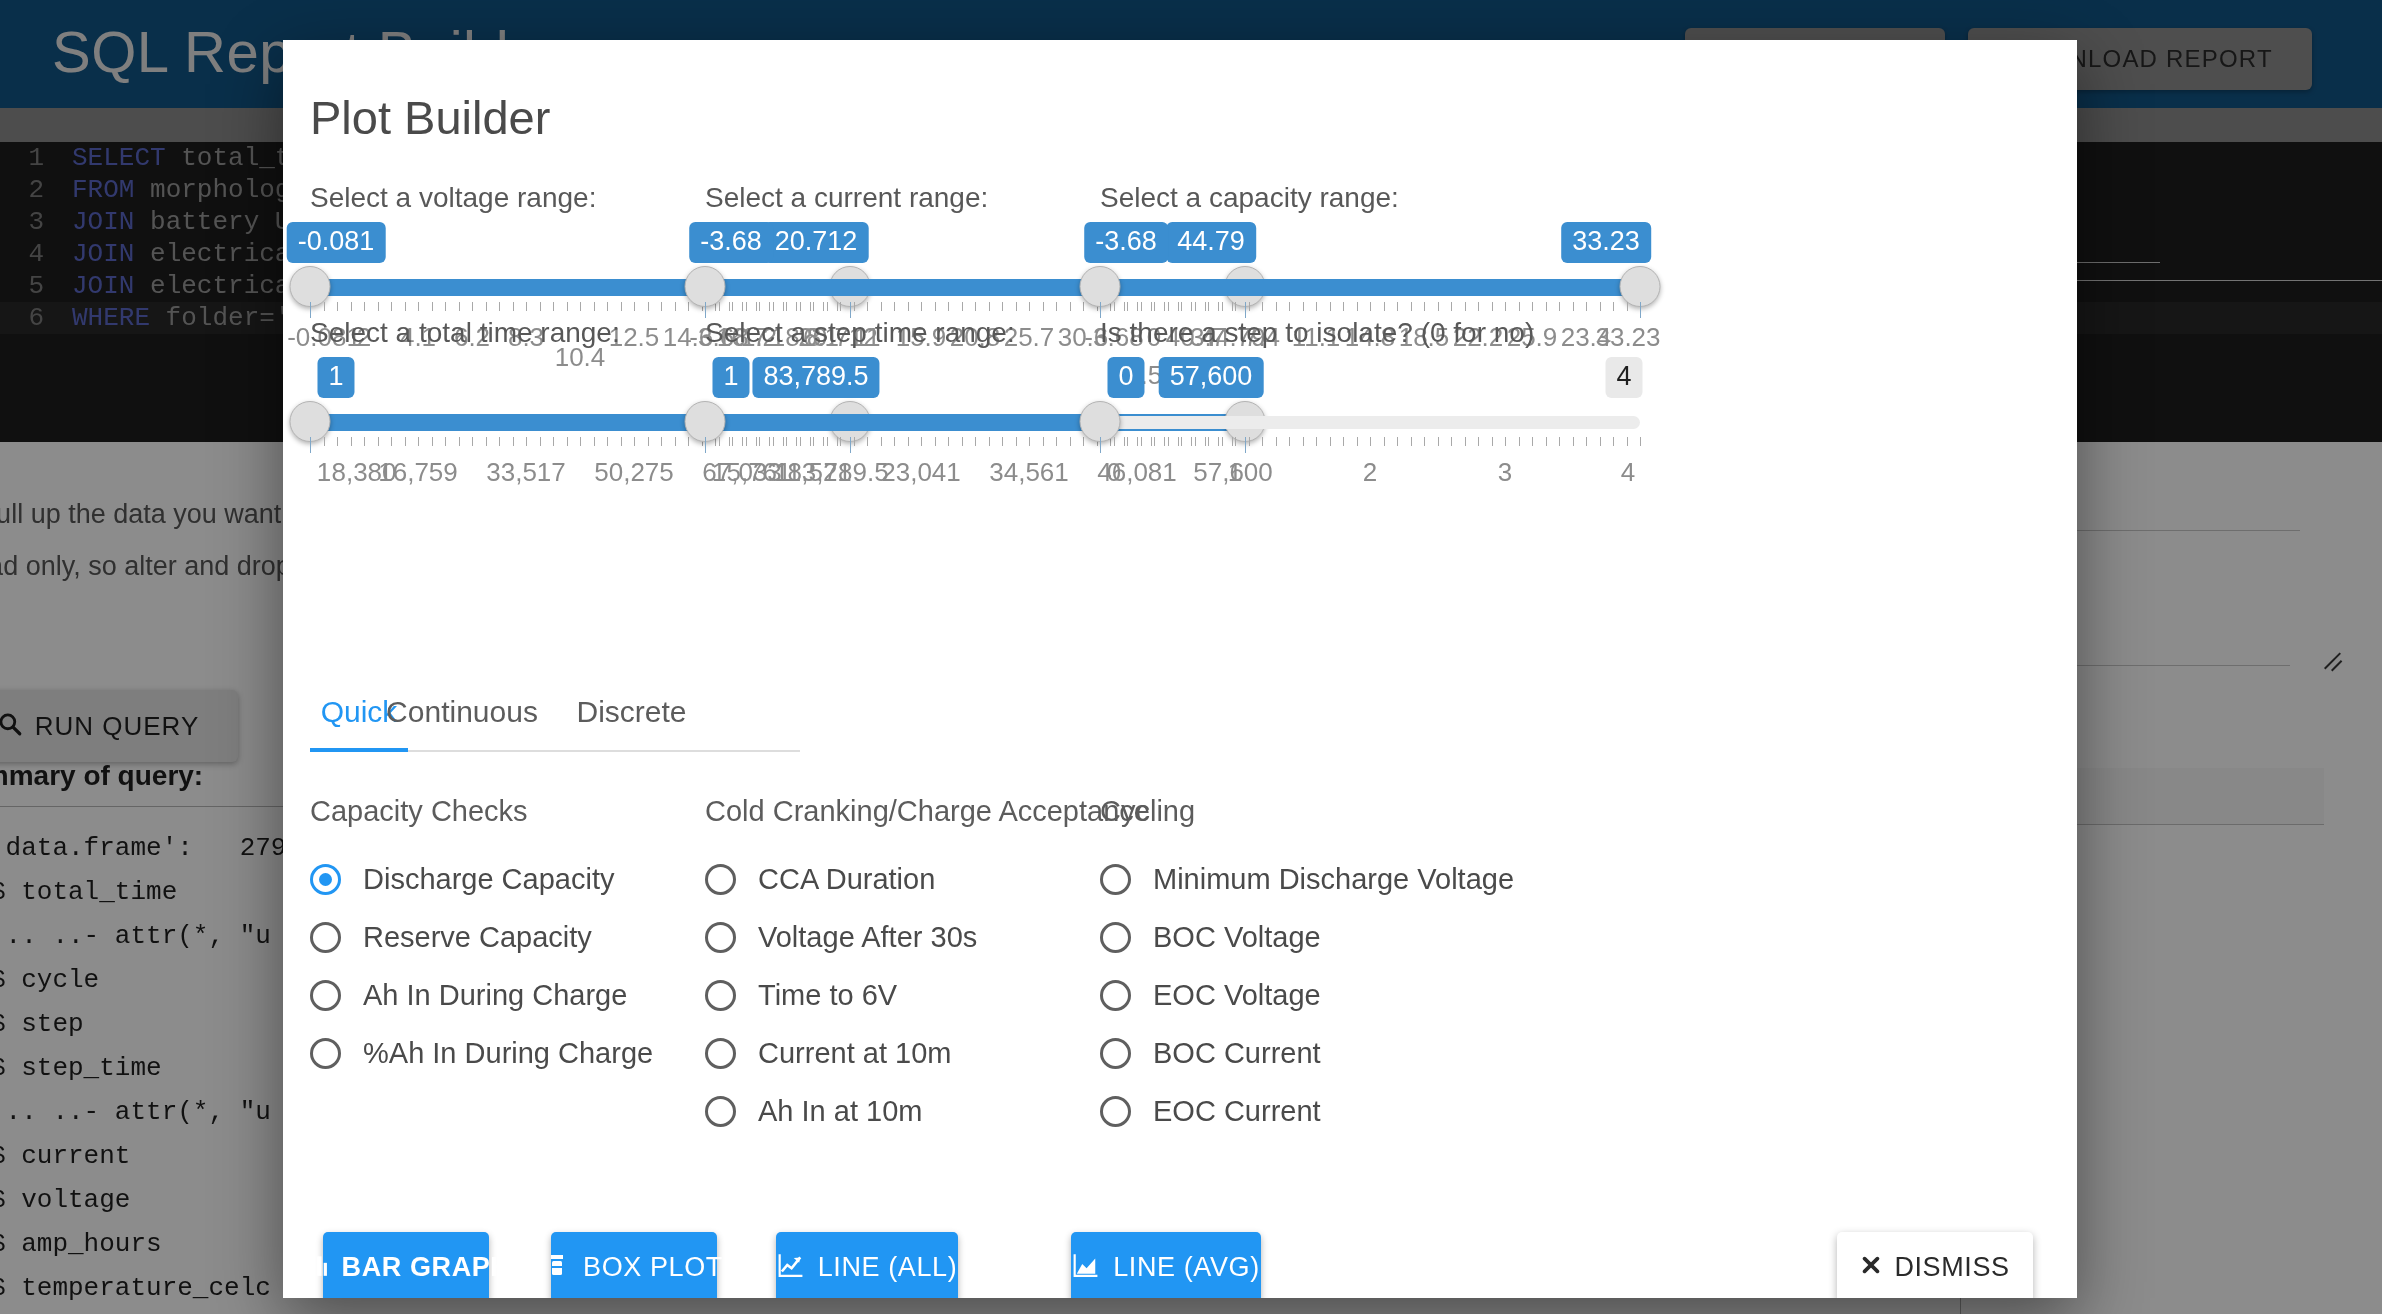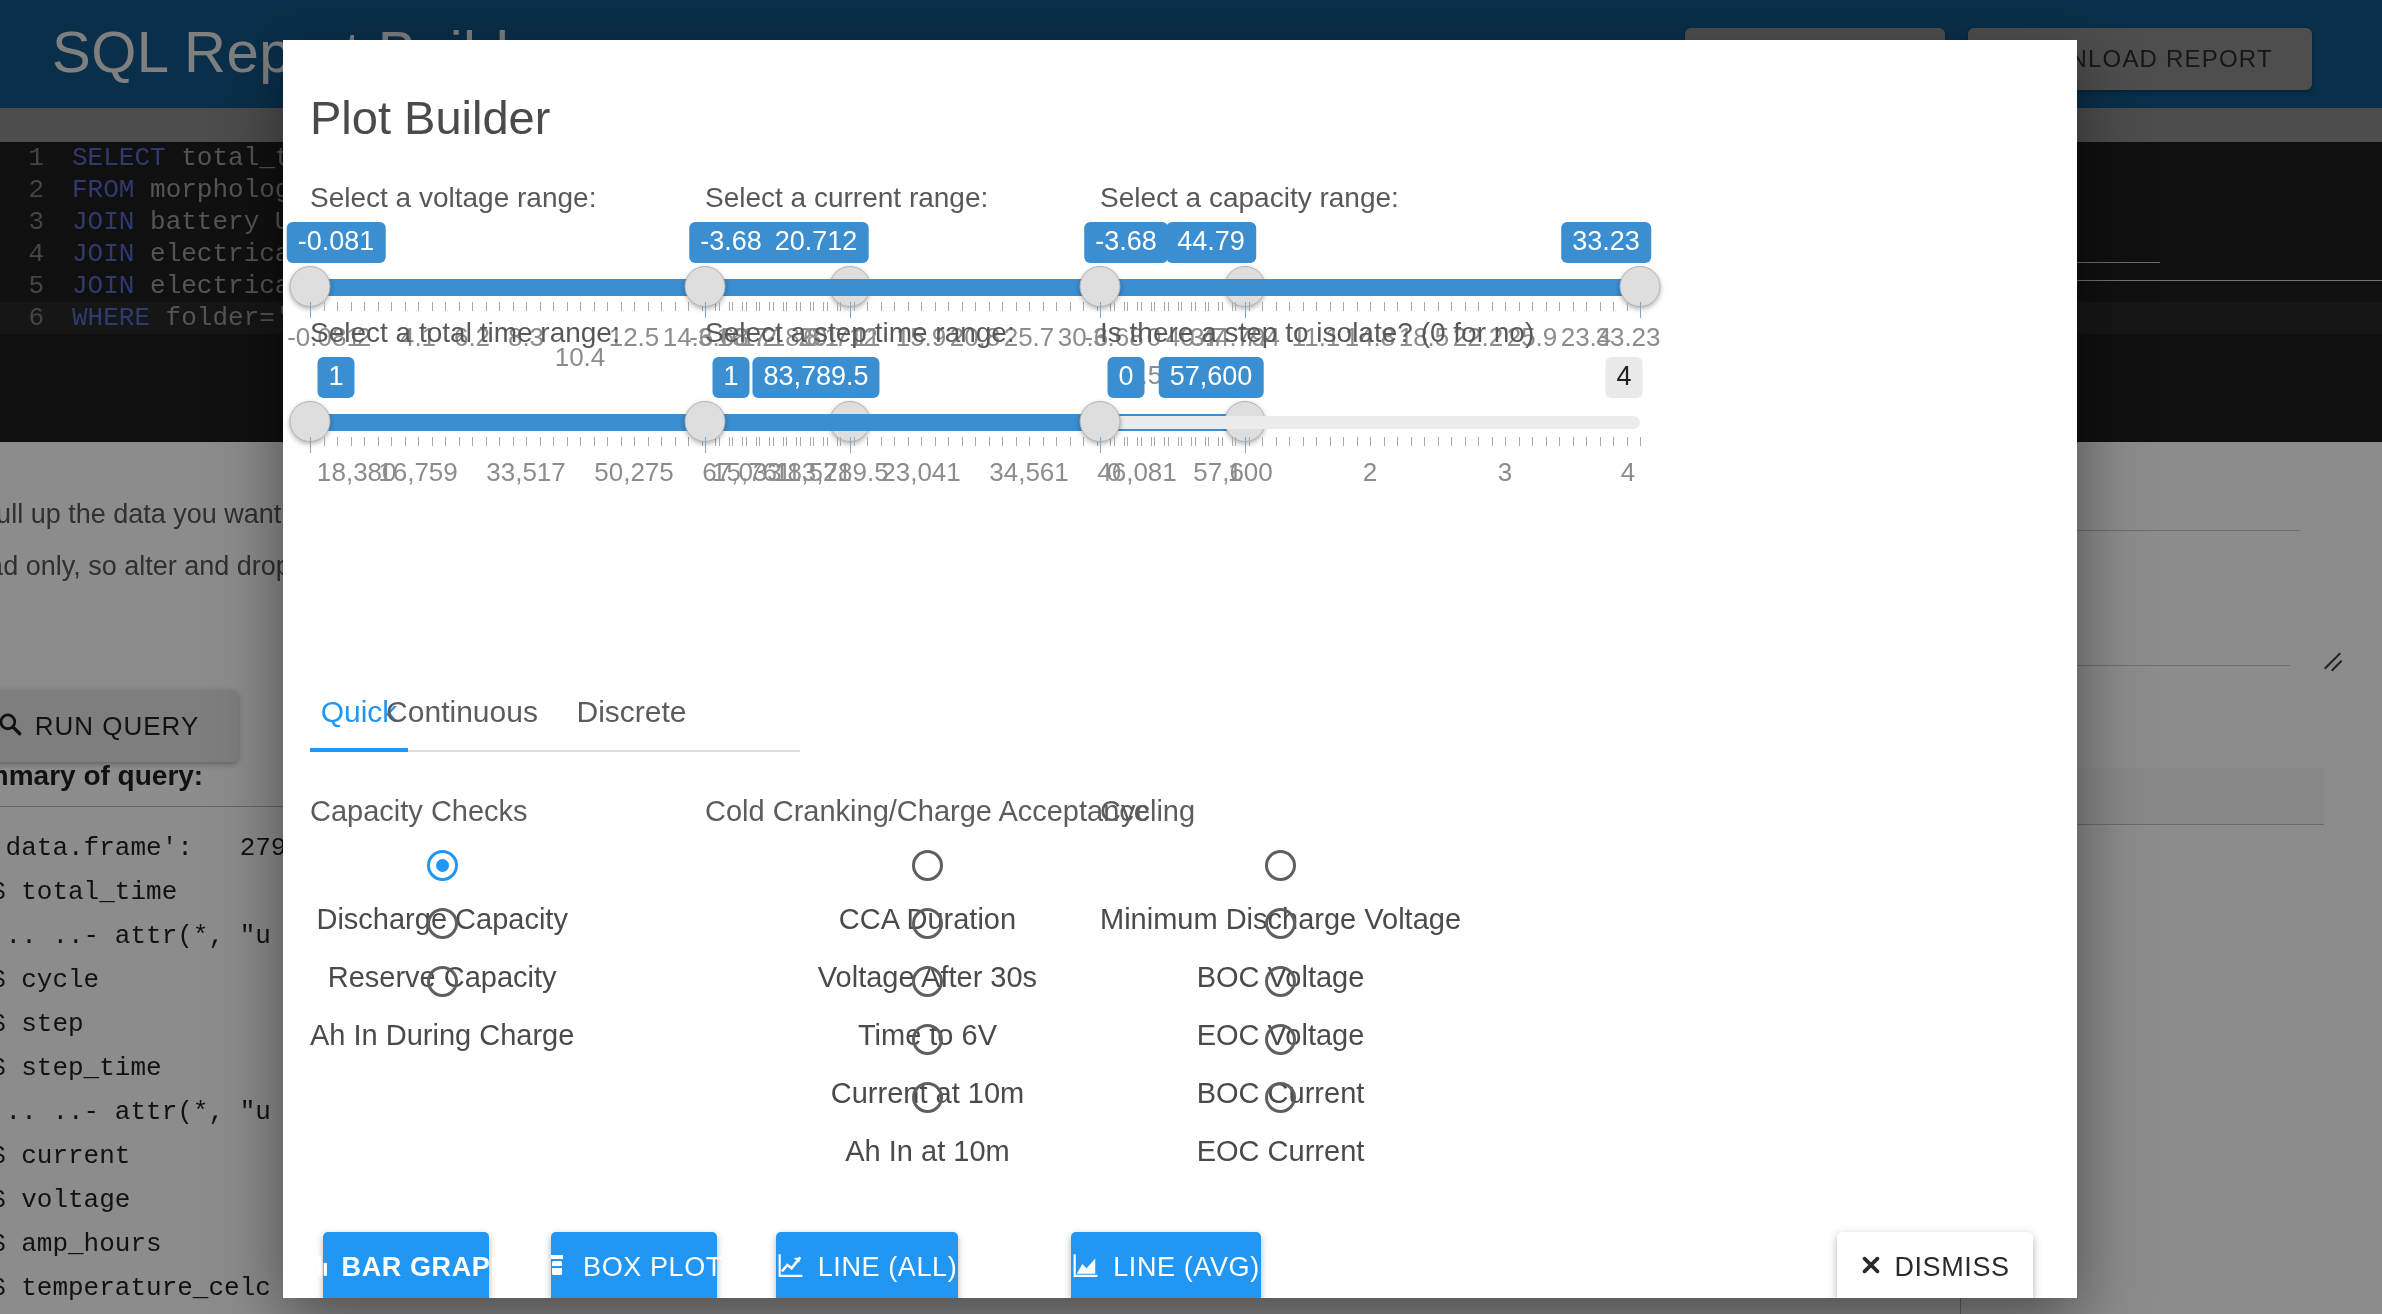--- a/index.html
+++ b/index.html
@@ -181,21 +181,21 @@
   .tab.active { color: #2196f3; }
   .tab-underline {
     position: absolute; left: 0; bottom: -2px; width: 98px; height: 4px;
     background: #2196f3;
   }
 
   
   .radio-col { position: absolute; top: 755px; }
   .radio-group-title { font-size: 29px; color: #5c5c5c; margin-bottom: 22px; }
   .radio-row {
-    display: flex; align-items: center; height: 58px; gap: 22px; flex-direction: column;
+    display: flex; align-items: center; height: 58px; gap: 22px;
   }
   .radio {
     position: relative; width: 31px; height: 31px; border-radius: 50%;
     border: 3px solid #5f5f5f; flex: 0 0 auto;
   }
   .radio.checked { border-color: #2196f3; }
   .radio.checked::after {
     content: ""; position: absolute; left: 6px; top: 6px;
     width: 13px; height: 13px; border-radius: 50%; background: #2196f3;
   }
@@ -697,20 +697,24 @@
           <span class="radio-label">Discharge Capacity</span>
         </div>
         <div class="radio-row">
           <span class="radio"></span>
           <span class="radio-label">Reserve Capacity</span>
         </div>
         <div class="radio-row">
           <span class="radio"></span>
           <span class="radio-label">Ah In During Charge</span>
         </div>
+        <div class="radio-row">
+          <span class="radio"></span>
+          <span class="radio-label">%Ah In During Charge</span>
+        </div>
       </div>
       <div class="radio-col" style="left: 422px;">
         <div class="radio-group-title">Cold Cranking/Charge Acceptance</div>
         <div class="radio-row">
           <span class="radio"></span>
           <span class="radio-label">CCA Duration</span>
         </div>
         <div class="radio-row">
           <span class="radio"></span>
           <span class="radio-label">Voltage After 30s</span>

